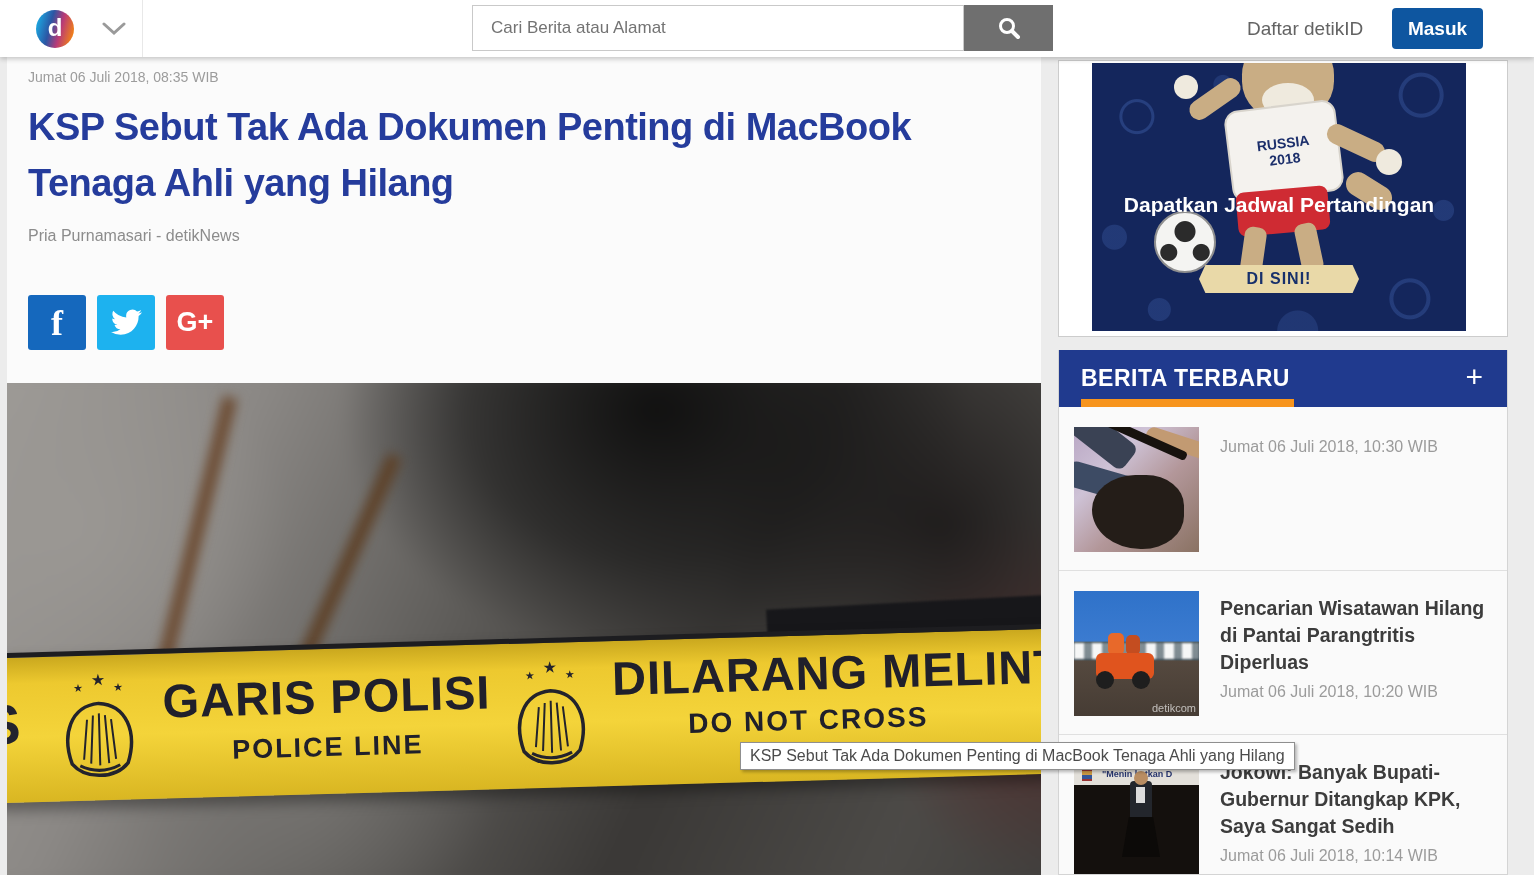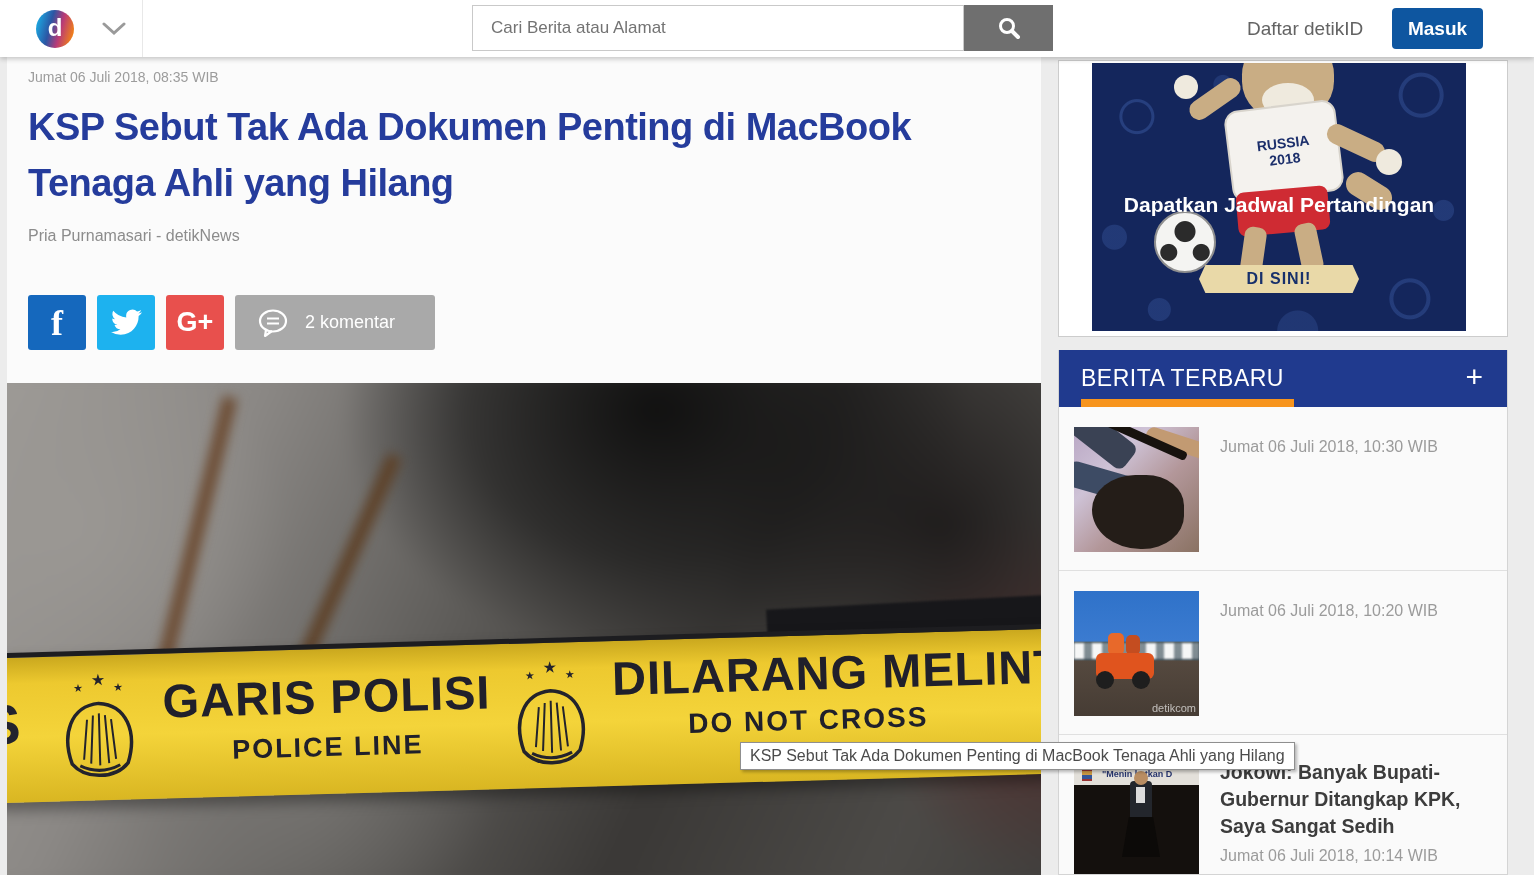--- a/index.html
+++ b/index.html
@@ -128,21 +128,21 @@
   .ribbon { position:absolute; left:107px; top:202px; width:160px; height:28px; background:#e9d9a8;
           clip-path:polygon(4% 0,96% 0,100% 50%,96% 100%,4% 100%,0 50%);
           display:flex; align-items:center; justify-content:center;
           color:#17306b; font-weight:bold; font-size:16px; letter-spacing:1px; cursor:pointer; }
 
   
   .newsbox { position:absolute; left:1058px; top:350px; width:450px; height:525px; background:#fafafa;
           border:1px solid #d4d4d4; border-top:none; overflow:hidden; }
   .newshead { position:relative; width:100%; height:57px; background:#203a8e; }
   .newshead .ttl { position:absolute; left:22px; top:15px; color:#fff; font-size:23px;
-          font-weight:normal; letter-spacing:.5px; }
+          font-weight:bold; letter-spacing:.5px; }
   .newshead .plus { position:absolute; right:24px; top:10px; color:#fff; font-size:30px;
           font-weight:400; cursor:pointer; }
   .orangebar { position:absolute; left:22px; bottom:0; width:213px; height:8px; background:#f7941d; }
   .nitem { position:relative; display:flex; padding:20px 15px 18px 15px; gap:21px; cursor:pointer; }
   .nitem + .nitem { border-top:1px solid #e0e0e0; }
   .thumb { width:125px; height:125px; flex:0 0 125px; position:relative; overflow:hidden; }
   .ntext { width:268px; padding-top:4px; }
   .ntitle { font-size:19.5px; font-weight:bold; color:#3c3c3c; line-height:27px; }
   .ntime { font-size:16px; color:#9b9b9b; margin-top:7px; }
 
@@ -230,29 +230,20 @@
     <button class="sharebtn fb">
       <span>f</span>
     </button>
     <button class="sharebtn tw">
       <svg width="34" height="28" viewBox="0 0 24 20">
         <path fill="#fff" d="M23.4 2.4c-.8.4-1.7.6-2.6.8a4.6 4.6 0 0 0 2-2.5c-.9.5-1.9.9-2.9 1.1A4.5 4.5 0 0 0 12.1 5c0 .4 0 .7.1 1A12.8 12.8 0 0 1 2.9 1.3a4.5 4.5 0 0 0 1.4 6A4.4 4.4 0 0 1 2.2 6.8v.1c0 2.2 1.6 4 3.6 4.4-.4.1-.8.2-1.2.2-.3 0-.6 0-.8-.1a4.5 4.5 0 0 0 4.2 3.1A9 9 0 0 1 1.3 16.4 12.7 12.7 0 0 0 8.2 18.4c8.3 0 12.8-6.9 12.8-12.8v-.6c.9-.6 1.7-1.4 2.4-2.6z"></path>
       </svg>
     </button>
     <button class="sharebtn gp">
       <span>G+</span>
-    </button>
-    <button class="commentbtn">
-      <svg width="32" height="30" viewBox="0 0 32 30">
-        <ellipse cx="16" cy="13" rx="13" ry="10.5" fill="none" stroke="#fff" stroke-width="2.2"></ellipse>
-        <path d="M9 22 L8 28 L15 23" fill="none" stroke="#fff" stroke-width="2.2" stroke-linejoin="round"></path>
-        <line x1="10" y1="10.5" x2="22" y2="10.5" stroke="#fff" stroke-width="2"></line>
-        <line x1="10" y1="15.5" x2="22" y2="15.5" stroke="#fff" stroke-width="2"></line>
-      </svg>
-      <span>2 komentar</span>
     </button>
   </div>
 
   <div class="artimg">
     <div class="blurlayer"></div>
     <div class="stick stick1"></div>
     <div class="stick stick2"></div>
     <div class="darkband"></div>
     <div class="tape">
       <div class="tape-s">S</div>
@@ -335,20 +326,21 @@
     <div class="thumb th2">
       <div class="foam"></div>
       <div class="rider"></div>
       <div class="rider2"></div>
       <div class="atv"></div>
       <div class="wheel1"></div>
       <div class="wheel2"></div>
       <div class="wm">detikcom</div>
     </div>
     <div class="ntext">
+      <div class="ntitle">Pencarian Wisatawan Hilang di Pantai Parangtritis Diperluas</div>
       <div class="ntime">Jumat 06 Juli 2018, 10:20 WIB</div>
     </div>
   </div>
 
   <div class="nitem">
     <div class="thumb th3">
       <div class="backdrop"></div>
       <div class="strip"></div>
       <div class="bd-red"></div>
       <div class="bd-text">"Menin katkan D</div>

